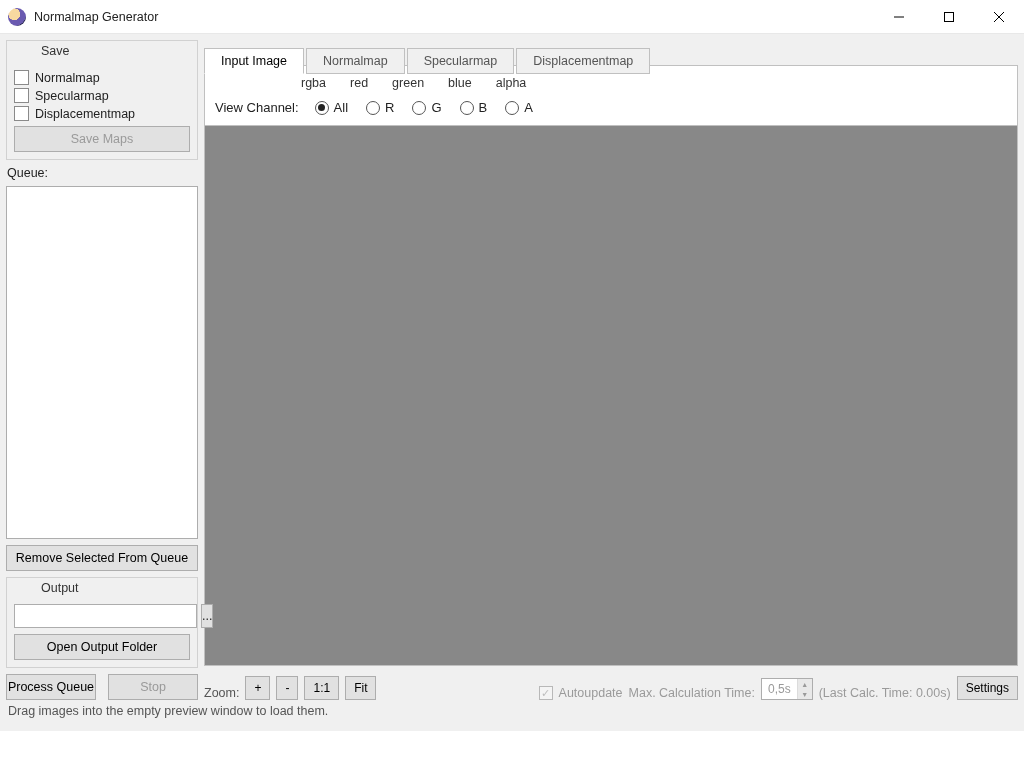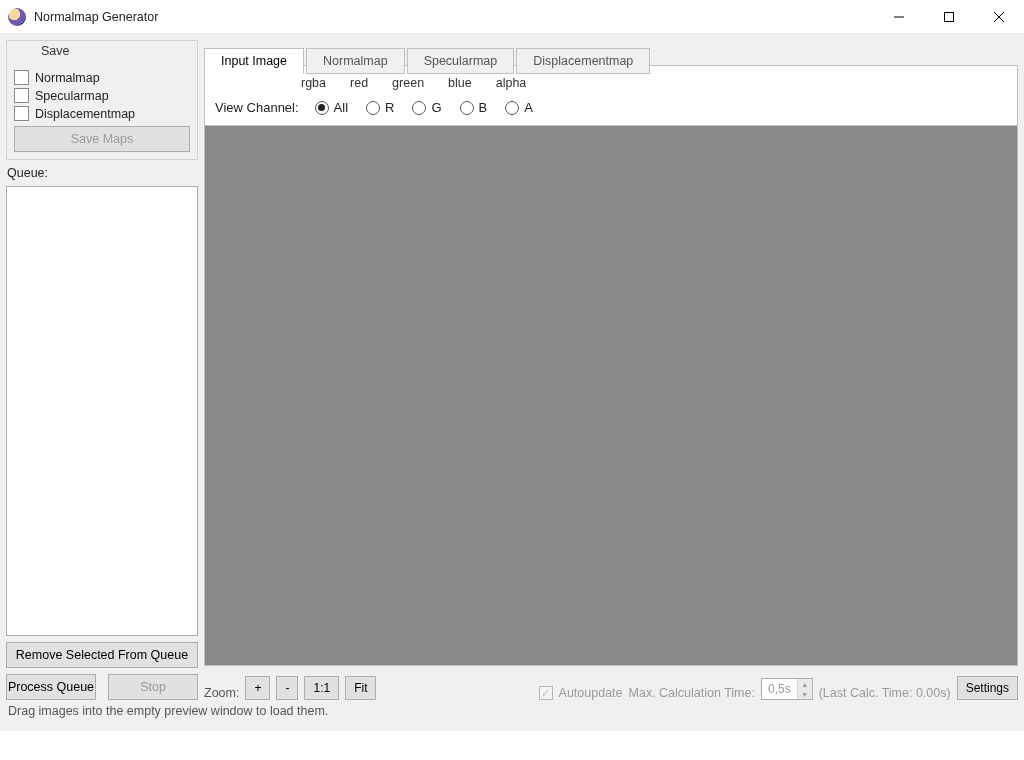--- a/index.html
+++ b/index.html
@@ -288,20 +288,28 @@
           <span>Displacementmap</span>
         </div>
         <div class="btn disabled" style="margin-top:5px;">Save Maps</div>
       </div>
 
       <div class="queue-label">Queue:</div>
       <div class="queue-list"></div>
 
       <div class="btn">Remove Selected From Queue</div>
 
+      <div class="fieldset">
+        <div class="legend">Output</div>
+        <div class="out-row">
+          <input class="out-text" type="text" value="" style="">
+          <div class="browse-btn">...</div>
+        </div>
+        <div class="btn" style="margin-top:6px;">Open Output Folder</div>
+      </div>
 
       <div style="display:flex; gap:12px;">
         <div class="btn" style="flex:1;">Process Queue</div>
         <div class="btn disabled" style="flex:1;">Stop</div>
       </div>
     </div>
 
     <div class="right-pane">
 
       <div class="tabs-row">

